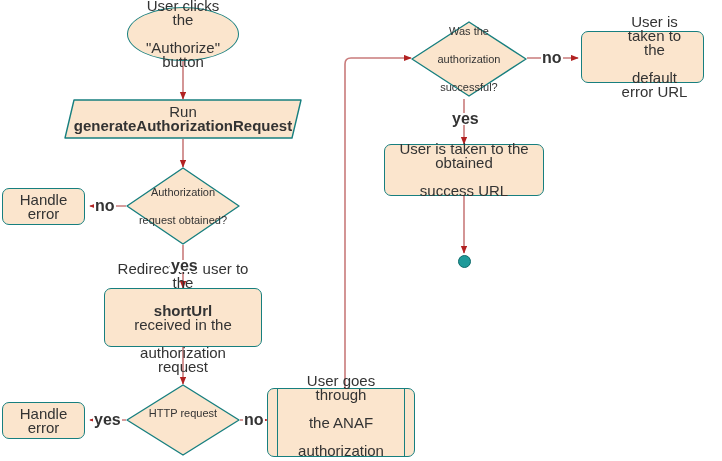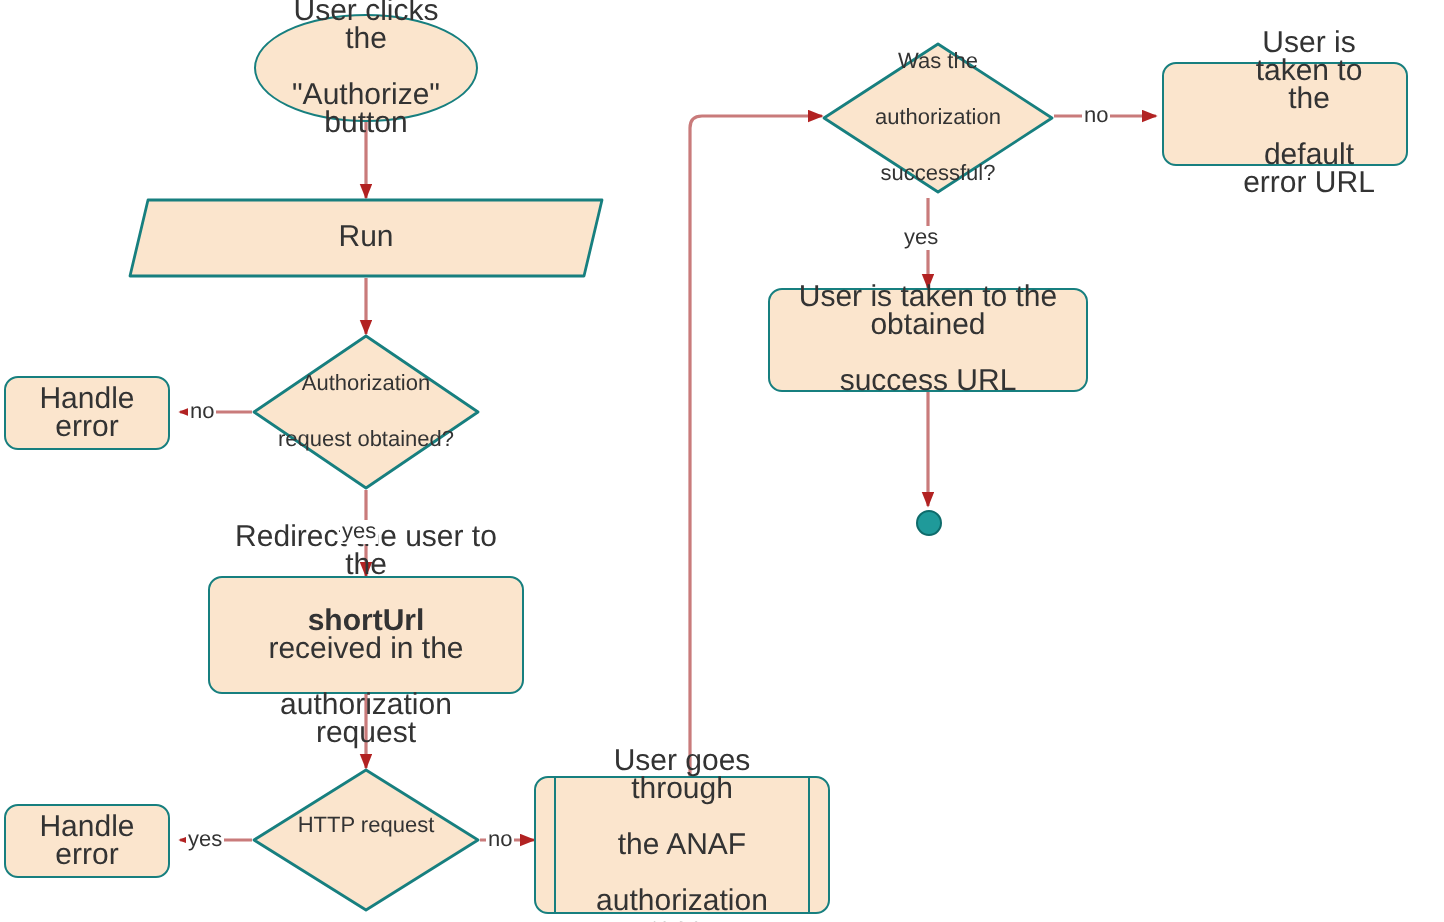--- a/index.html
+++ b/index.html
@@ -77,27 +77,28 @@
   }
   .endpoint {
     position: absolute;
     border-radius: 50%;
     background: #1f9a9a;
     border: 1.2px solid #0e6b6b;
     z-index: 4;
   }
   .edge-label {
     position: absolute;
-    font-size: 11px;
+    font-size: 16px;
     color: #333333;
     background: #ffffff;
     padding: 0 1px;
     line-height: 12px;
     z-index: 5;
     white-space: nowrap;
+    font-weight: bold;
   }
   b { font-weight: bold; }
 </style>
 </head>
 <body>
 
 <div id="canvas">
 
   <svg id="edges" viewBox="0 0 722 461" width="722" height="461" xmlns="http://www.w3.org/2000/svg">
     <defs>
@@ -136,21 +137,21 @@
       <span>User clicks the</span><br>
       <span>"Authorize" button</span>
     </span>
   </div>
 
   <div class="node n-para" style="left:64px; top:99px; width:238px; height:40px;">
     <svg class="para-shape" viewBox="0 0 238 40" preserveAspectRatio="none">
       <path d="M10,1 L237,1 L228,39 L1,39 Z" fill="#fbe5cd" stroke="#177f7f" stroke-width="1.4" stroke-linejoin="round"></path>
     </svg>
     <span>
-      <span>Run </span>
+      <span>Run </span><b>generateAuthorizationRequest</b>
     </span>
   </div>
 
   <div class="node n-diamond" style="left:126px; top:167px; width:114px; height:78px; font-size:11px;">
     <svg class="diamond-shape" viewBox="0 0 114 78" preserveAspectRatio="none">
       <path d="M57,1 L113,39 L57,77 L1,39 Z" fill="#fbe5cd" stroke="#177f7f" stroke-width="1.4" stroke-linejoin="round"></path>
     </svg>
     <span class="diamond-label">
       <span>Authorization</span><br>
       <span>request obtained?</span>

